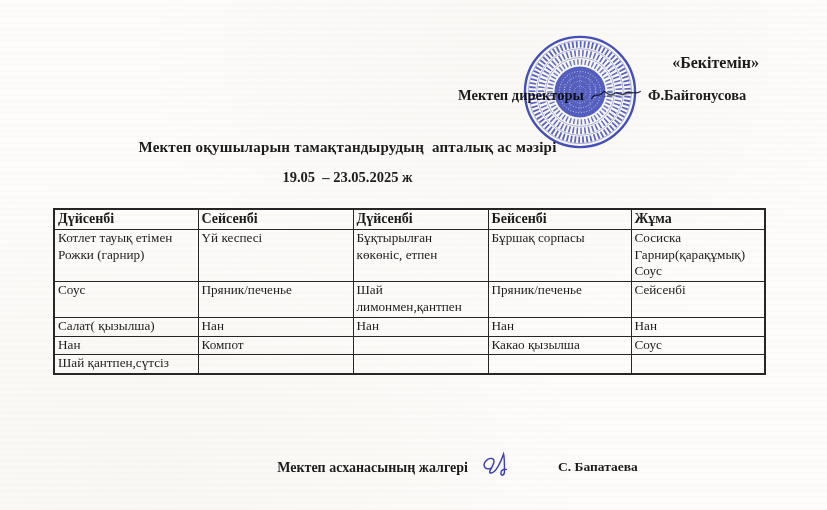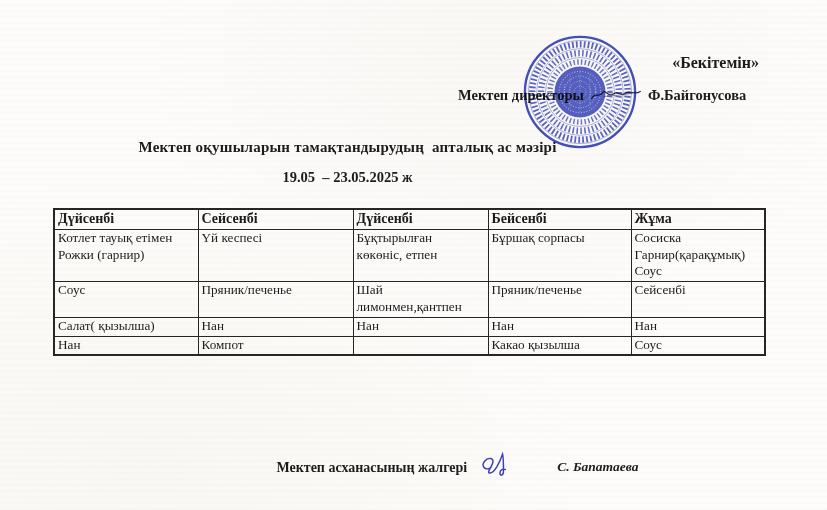--- a/index.html
+++ b/index.html
@@ -43,21 +43,21 @@
   tbody tr:nth-child(2){height:36px;}
   tbody tr:nth-child(3){height:17px;}
   tbody tr:nth-child(4){height:17px;}
   tbody tr:nth-child(5){height:19px;}
 
   
   .footer-line{top:416px;left:0;width:827px;display:flex;justify-content:center;
     align-items:flex-end;gap:10px;transform:translateX(44px);}
   .footer-line .lbl{font-weight:bold;font-size:14px;line-height:16px;padding-bottom:2px;margin-top:44px;}
   .footer-line .name{font-weight:bold;font-size:13.5px;line-height:16px;
-    padding-bottom:3px;margin-left:26px;font-style:italic;}
+    padding-bottom:3px;margin-left:26px;}
   .sig-canteen{margin-bottom:-4px;}
 </style>
 </head>
 <body>
 
 <div class="abs approval">«Бекітемін»</div>
 
 <div class="abs director-line">
   <span class="lbl">Мектеп директоры</span>
   <svg class="sig-director" width="52" height="18" viewBox="0 0 60 20" style="color: rgb(51, 55, 78);">
@@ -135,20 +135,27 @@
           <td>Нан</td>
           <td>Нан</td>
         </tr>
         <tr>
           <td>Нан</td>
           <td>Компот</td>
           <td></td>
           <td>Какао қызылша</td>
           <td>Соус</td>
         </tr>
+        <tr>
+          <td>Шай қантпен,сүтсіз</td>
+          <td></td>
+          <td></td>
+          <td></td>
+          <td></td>
+        </tr>
       </tbody>
   </table>
 </div>
 
 <div class="abs footer-line">
   <span class="lbl">Мектеп асханасының жалгері</span>
   <svg class="sig-canteen" width="44" height="36" viewBox="0 0 46 40" style="color: rgb(60, 61, 178);">
     <path d="M14 24 C7 28,3 22,7 17 C11 12,18 13,16 19 C14 25,9 30,13 30 C18 30,24 18,27 9
              C28 13,28 22,28 28 C28 33,24 34,24 30 C24 27,27 25,30 26" fill="none" stroke="currentColor" stroke-width="1.6" stroke-linecap="round"></path>
   </svg>

